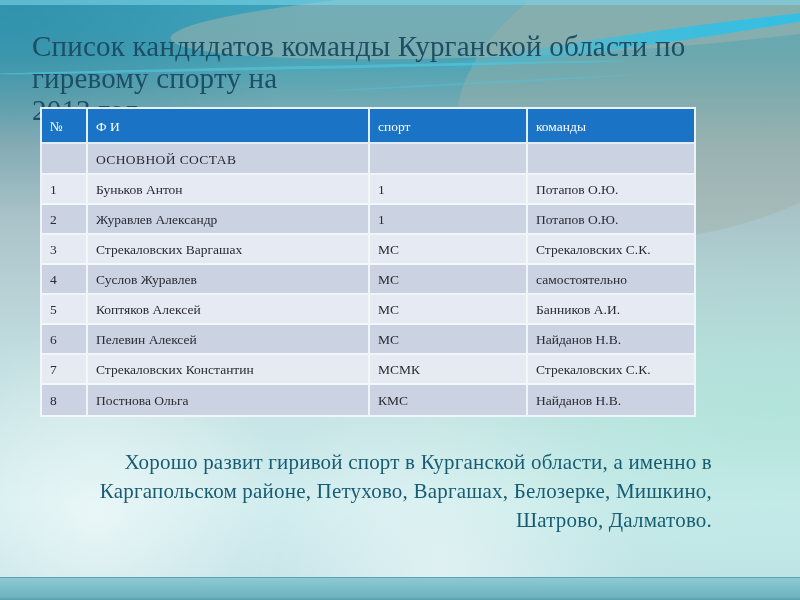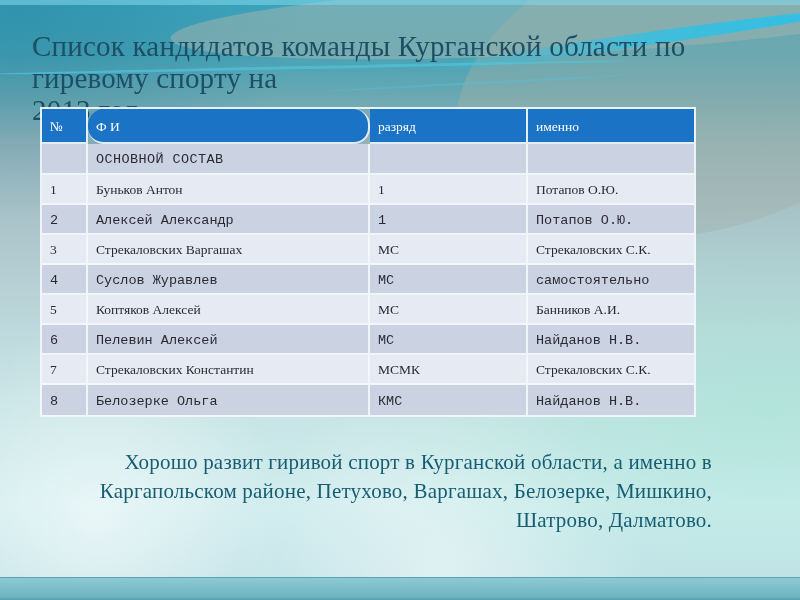--- a/index.html
+++ b/index.html
@@ -51,24 +51,24 @@
     border-right:2px solid rgba(243,247,251,.92);
     border-bottom:2px solid rgba(243,247,251,.92);
     padding:4px 4px 2px 8px;vertical-align:middle;text-align:left;
     font-weight:normal;
   }
   table.roster td:last-child, table.roster th:last-child{border-right:none;}
   table.roster tr:last-child td{border-bottom:none;}
   thead th{
     background:#1a73c4;color:#ffffff;font-weight:bold;height:27px;font-size:13.5px;
   }
-  th.h-fi{padding-left:58px;border-radius:16px;}
+  th.h-fi{padding-left:58px;}
   th.h-coach{padding-left:34px;}
   tr.light td{background:#e6eaf3;}
-  tr.dark td{background:#cbd3e2;font-family:Liberation Mono, monospace;}
+  tr.dark td{background:#cbd3e2;}
   tbody tr{height:30px;}
   tr.section-row{height:31px;}
   td.section-cell{padding-left:16px;letter-spacing:.4px;}
   td.c-name{padding-left:6px;}
   
   .footer-text{
     position:absolute;left:48px;top:448px;width:664px;
     font-size:21px;line-height:29px;color:#175d72;
     white-space:pre-line;letter-spacing:.2px;text-align:right;
   }
@@ -92,40 +92,40 @@
     <colgroup>
       <col style="width:46px">
       <col style="width:282px">
       <col style="width:158px">
       <col style="width:166px">
     </colgroup>
     <thead>
       <tr>
         <th class="h-num">№</th>
         <th class="h-fi">Ф И</th>
-        <th class="h-rank">разряд</th>
-        <th class="h-coach">именно</th>
+        <th class="h-rank">спорт</th>
+        <th class="h-coach">команды</th>
       </tr>
     </thead>
     <tbody>
       <tr class="dark section-row">
         <td></td>
         <td class="section-cell">ОСНОВНОЙ СОСТАВ</td>
         <td></td>
         <td></td>
       </tr>
     <tr class="light">
           <td>1</td>
           <td class="c-name">Буньков Антон</td>
           <td>1</td>
           <td>Потапов О.Ю.</td>
         </tr>
         <tr class="dark">
           <td>2</td>
-          <td class="c-name">Алексей Александр</td>
+          <td class="c-name">Журавлев Александр</td>
           <td>1</td>
           <td>Потапов О.Ю.</td>
         </tr>
         <tr class="light">
           <td>3</td>
           <td class="c-name">Стрекаловских Варгашах</td>
           <td>МС</td>
           <td>Стрекаловских С.К.</td>
         </tr>
         <tr class="dark">
@@ -147,21 +147,21 @@
           <td>Найданов Н.В.</td>
         </tr>
         <tr class="light">
           <td>7</td>
           <td class="c-name">Стрекаловских Константин</td>
           <td>МСМК</td>
           <td>Стрекаловских С.К.</td>
         </tr>
         <tr class="dark">
           <td>8</td>
-          <td class="c-name">Белозерке Ольга</td>
+          <td class="c-name">Постнова Ольга</td>
           <td>КМС</td>
           <td>Найданов Н.В.</td>
         </tr>
       </tbody>
   </table>
 
   <div class="footer-text">Хорошо развит гиривой спорт в Курганской области, а именно в
 Каргапольском районе, Петухово, Варгашах, Белозерке, Мишкино,
 Шатрово, Далматово.</div>
 

